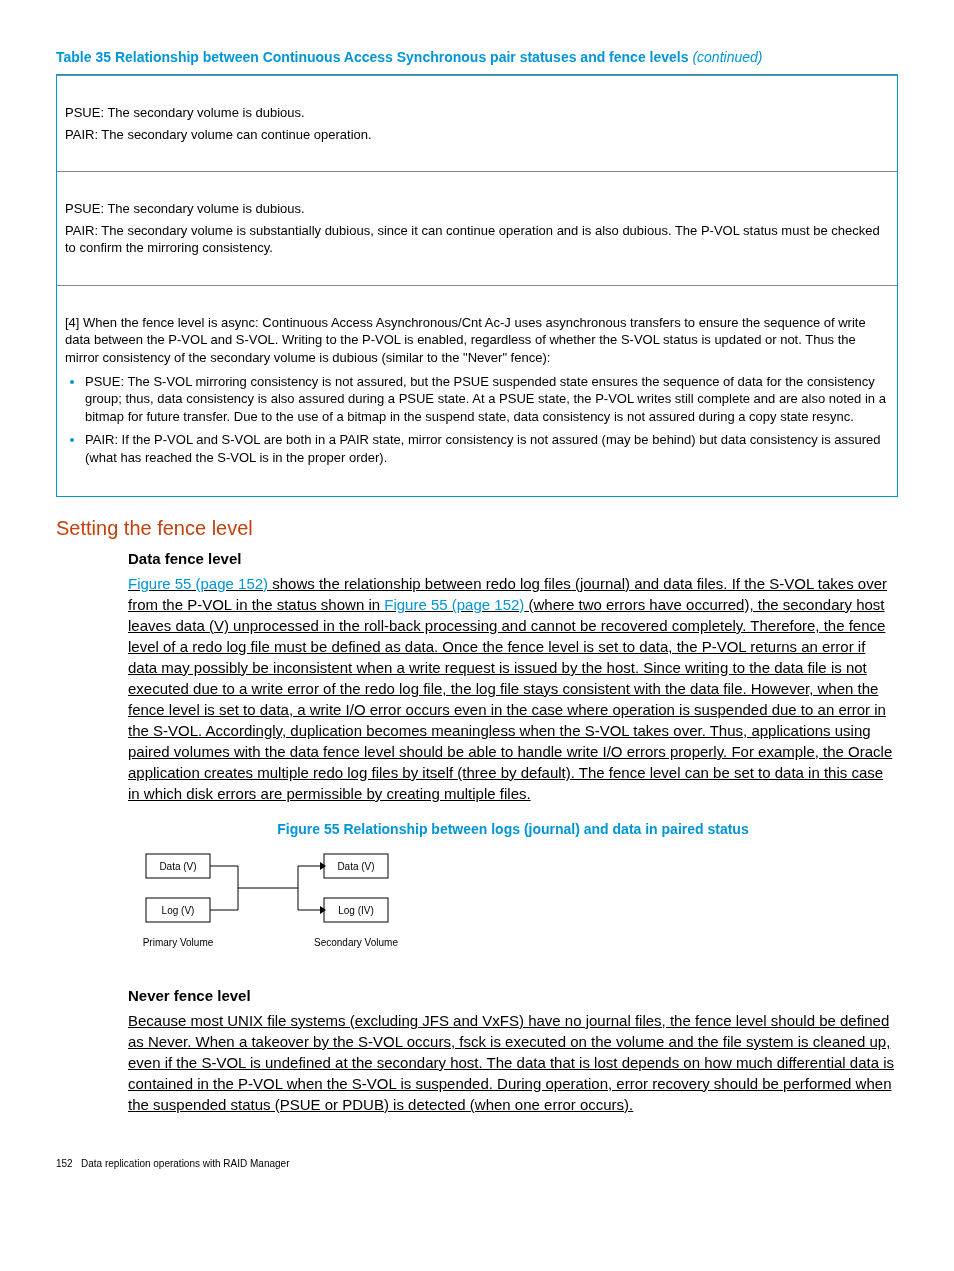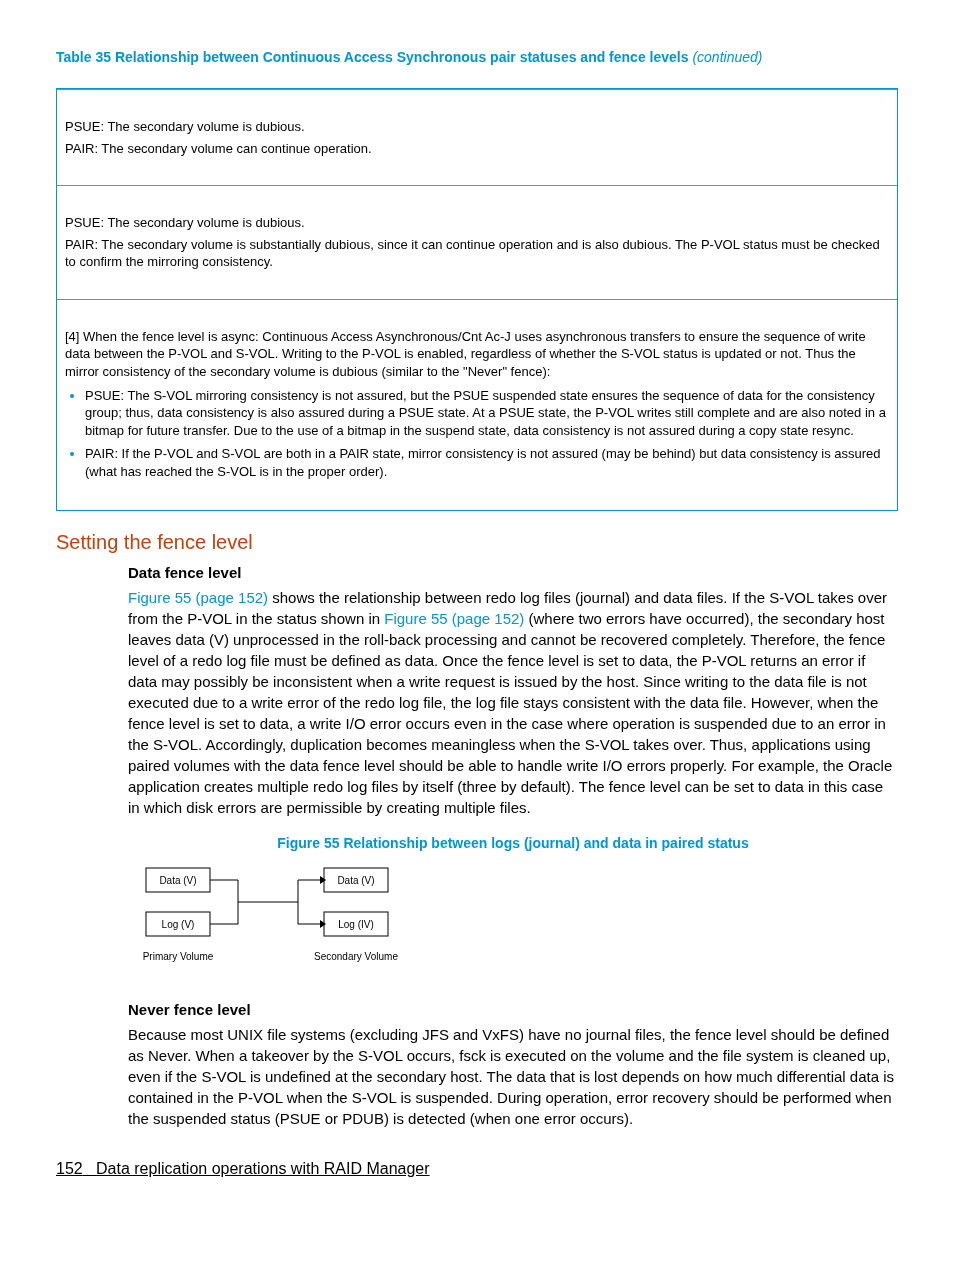--- a/index.html
+++ b/index.html
@@ -9,21 +9,21 @@
     margin: 0 auto;
     padding: 40px 56px 20px 56px;
     color: #000;
     line-height: 1.3;
     box-sizing: border-box;
   }
   .table-caption {
     color: #0096d6;
     font-weight: bold;
     font-size: 14px;
-    margin: 8px 0 22px 0;
+    margin: 8px 0 8px 0;
   }
   .table-caption .cont { font-style: italic; font-weight: normal; }
   .outer-box { border: 1px solid #0096d6; }
   table.head-tbl {
     width: 100%;
     border-collapse: collapse;
     font-size: 13px;
   }
   table.head-tbl th {
     font-weight: bold;
@@ -52,34 +52,35 @@
   .indent { margin-left: 72px; }
   h3.sub-h {
     font-weight: bold;
     font-size: 15px;
     margin: 8px 0 4px 0;
   }
   .body-p {
     font-size: 15px;
     line-height: 1.4;
     margin: 4px 2px 10px 0;
+    text-decoration: underline;
   }
   a.xref { color: #0096d6; text-decoration: none; }
   .fig-caption {
     color: #0096d6;
     font-weight: bold;
     font-size: 14px;
     margin: 16px 0 10px 0;
     text-align: center;
   }
   .figure-diagram {
     margin: 6px 0 14px 0;
   }
   .svg-wrap { width: 290px; height: 120px; }
-  .footer { font-size: 16px; margin-top: 30px; text-decoration: underline; }
+  .footer { font-size: 10px; margin-top: 42px; }
 </style>
 </head>
 <body>
 
 <div class="table-caption">
   <span>Table 35 Relationship between Continuous Access Synchronous pair statuses and fence levels</span>
   <span class="cont">(continued)</span>
 </div>
 
 <div class="outer-box">

